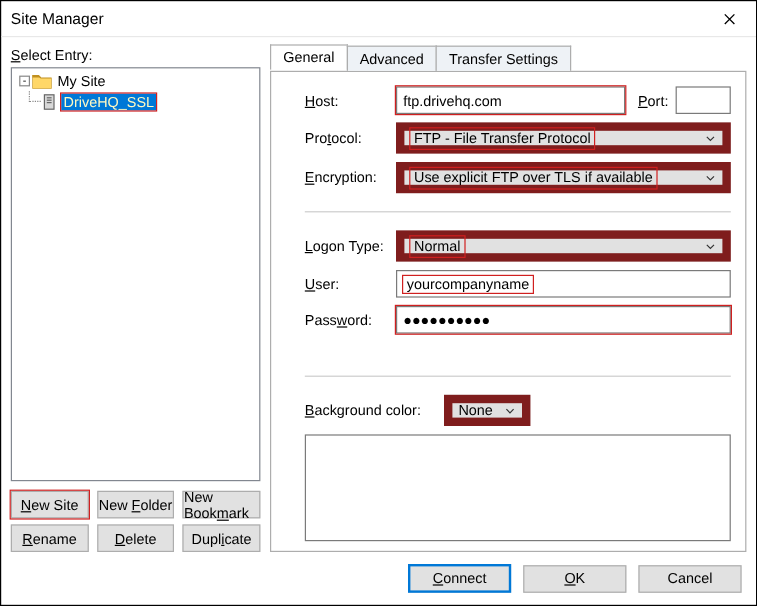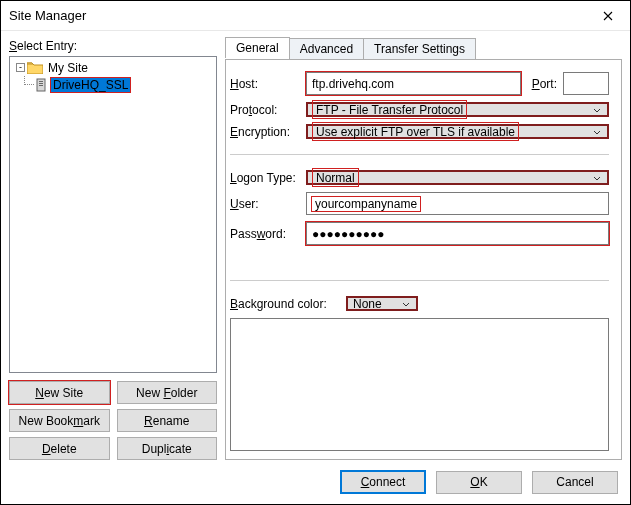--- a/index.html
+++ b/index.html
@@ -23,35 +23,35 @@
   .dotted-elbow::before { 
     content:""; position:absolute; left:8px; top:0; bottom:8px; border-left:1px dotted #888;
   }
   .dotted-elbow::after { 
     content:""; position:absolute; left:8px; right:0; top:8px; border-top:1px dotted #888;
   }
   .minusbox { width:9px; height:9px; border:1px solid #888; background:#fff; font-size:9px; line-height:7px; text-align:center; margin-left:4px; margin-right:2px; color:#000;}
   .folder-icon { width:16px; height:13px; margin-right:3px; }
   .site-icon { width:14px; height:14px; margin-right:3px; }
   .tree-text { white-space:nowrap; padding:0 2px; }
-  .sel { background:#0078d7; color:#000000; }
+  .sel { background:#0078d7; color:#fef9c3; }
   .redbox { outline:1px solid #d02020; }
-  .buttongrid { margin-top:8px; display:grid; grid-template-columns:1fr 1fr; gap:5px 7px; }
+  .buttongrid { margin-top:8px; display:grid; grid-template-columns:1fr 1fr 1fr; gap:5px 7px; }
   .btn { height:23px; border:1px solid #adadad; background:#e1e1e1; display:flex; align-items:center; justify-content:center; cursor:default;}
   .rightcol { flex:1; display:flex; flex-direction:column; }
   .tabs { display:flex; height:22px; align-items:flex-start; position:relative; }
   .tab { height:21px; padding:0 10px; border:1px solid #adadad; border-bottom:none; background:#fff; display:flex; align-items:center; margin-right:-1px; position:relative; }
   .tab.inactive { background:#eef2f6; top:1px;}
-  .tabbody { flex:1; border:1px solid #adadad; border-top:1px solid #adadad; padding:12px 12px 8px 4px; display:flex; flex-direction:column; gap:7px;}
+  .tabbody { flex:1; border:1px solid #adadad; border-top:1px solid #adadad; padding:12px 12px 8px 28px; display:flex; flex-direction:column; gap:7px;}
   .tabs::after{content:""; position:absolute; left:0; right:0; bottom:0; border-bottom:1px solid #adadad; z-index:-1;}
   .row { display:flex; align-items:center; gap:6px; }
   .row label { width:70px; }
   .row.logon label{width:70px;}
   .text-input { height:23px; border:1px solid #7a7a7a; background:#fff; padding:0 5px; display:flex; align-items:center; flex:1; overflow:hidden;}
-  .select { height:15px; border:2px solid #7f1d1d; background:#e1e1e1; display:flex; align-items:center; padding:0 5px; flex:1; position:relative;}
+  .select { height:26px; border:7px solid #7f1d1d; background:#e1e1e1; display:flex; align-items:center; padding:0 5px; flex:1; position:relative;}
   .select .arrow { position:absolute; right:6px; top:50%; transform:translateY(-50%); }
   .select .innerred { outline:1px solid #d02020; padding:0 3px; height:17px; display:flex; align-items:center; }
   .small-select { width:72px; flex:0 0 72px;}
   .hr { border:none; border-top:1px solid #ccc; margin:8px 0; }
   .comments { flex:1; border:1px solid #7a7a7a; background:#fff; }
   .u { text-decoration:underline; }
   .footer { position:absolute; left:0; right:0; bottom:0; height:44px; display:flex; align-items:center; justify-content:flex-end; gap:10px; padding:0 12px; }
   .footer .btn { width:86px; }
   .footer .primary { border:2px solid #0078d7; background:#e1e1e1; height:24px;justify-content:center;}
   .arrow svg{width:8px;height:6px;}

